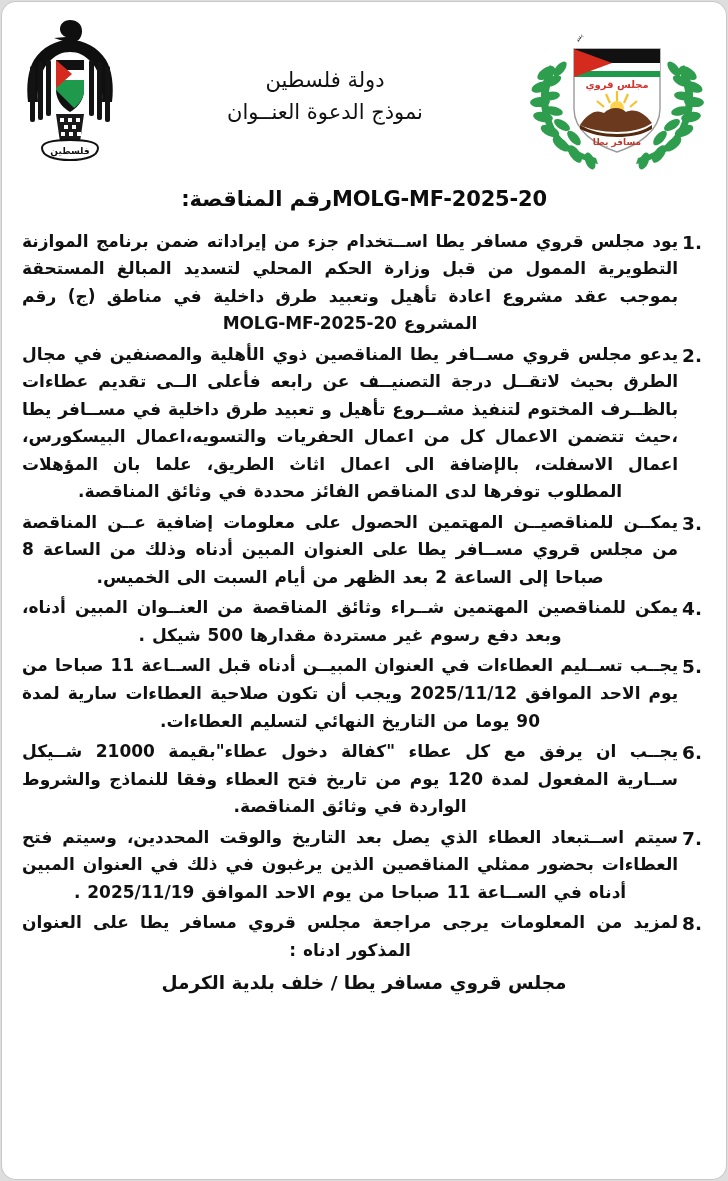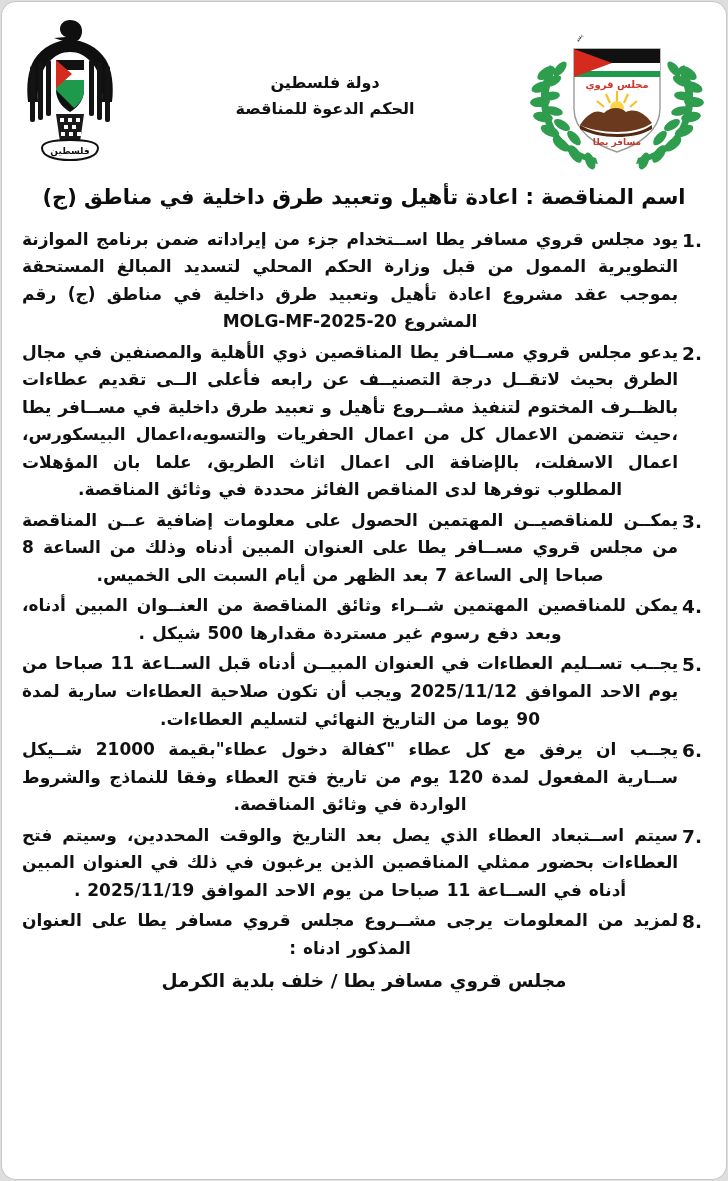--- a/index.html
+++ b/index.html
@@ -40,22 +40,22 @@
   .header-titles {
     flex: 1 1 auto;
     text-align: center;
     display: flex;
     flex-direction: column;
     justify-content: center;
     gap: 5px;
     padding-top: 6px;
   }
   .header-titles div {
-    font-size: 16px;
-    font-weight: bold;
+    font-size: 21px;
+    font-weight: normal;
     color: #111111;
     letter-spacing: -0.3px;
     line-height: 1.28;
   }
 
   
   .emblem-council {
     width: 182px;
     height: 160px;
     position: relative;
@@ -209,21 +209,21 @@
 
         <path d="M54 112 C62 100 70 96 78 100 C84 94 94 93 100 99 C108 95 118 99 126 110 C118 116 104 119 91 119 C76 119 62 116 54 112 Z" fill="#6b3a1e"></path>
         <path d="M54 112 C64 118 76 121 91 121 C106 121 118 118 126 112 L126 116 C116 122 104 124 91 124 C77 124 64 121 54 116 Z" fill="#53290f"></path>
 
         <text x="91" y="132" text-anchor="middle" font-size="9" fill="#c0392b" font-family="DejaVu Sans, sans-serif" font-weight="bold">مسافر يطا</text>
       </svg>
     </div>
 
     <div class="header-titles">
       <div>دولة فلسطين</div>
-      <div>الحكم الدعوة للمناقصة</div>
+      <div>نموذج الدعوة العنــوان</div>
     </div>
 
     <div class="emblem-eagle">
       <svg viewBox="0 0 108 158" width="108" height="158" aria-hidden="true">
 
         <path d="M54 6 C48 6 44 10 44 15 C44 19 47 22 50 23 L38 24 L50 28 L58 28 C63 27 66 23 66 17 C66 10 61 6 54 6 Z" fill="#0f0f0f"></path>
 
         <path d="M54 26 C40 26 26 33 18 46 C12 56 10 72 12 88 L22 88 C21 72 24 58 32 49 C39 41 46 38 54 38 C62 38 69 41 76 49 C84 58 87 72 86 88 L96 88 C98 72 96 56 90 46 C82 33 68 26 54 26 Z" fill="#0f0f0f"></path>
 
         <g fill="#131313">
@@ -258,38 +258,40 @@
           <rect x="61" y="118" width="4" height="4"></rect>
         </g>
 
         <path d="M26 134 C26 128 38 126 54 126 C70 126 82 128 82 134 C82 142 70 146 54 146 C38 146 26 142 26 134 Z" fill="#ffffff" stroke="#111111" stroke-width="2"></path>
         <text x="54" y="140" text-anchor="middle" font-size="9" fill="#111111" font-family="DejaVu Sans, sans-serif" font-weight="bold">فلسطين</text>
       </svg>
     </div>
   </div>
 
   <div class="tender-head">
-    <div class="line">اسم المناقصة : اعادة تأهيل وتعبيد طرق داخلية في مناطق (ج)</div>
+    <div class="line num">
+      <span class="ltr-inline">MOLG-MF-2025-20</span><span>رقم المناقصة:</span>
+    </div>
   </div>
 
   <div class="clauses">
 
     <div class="clause">
       <div class="clause-num">1.</div>
       <div class="clause-text">يود مجلس قروي مسافر يطا  اســتخدام جزء من إيراداته ضمن برنامج الموازنة التطويرية الممول من قبل وزارة الحكم المحلي لتسديد المبالغ المستحقة بموجب عقد مشروع اعادة تأهيل وتعبيد طرق داخلية في مناطق (ج) رقم المشروع MOLG-MF-2025-20</div>
     </div>
 
     <div class="clause">
       <div class="clause-num">2.</div>
       <div class="clause-text">يدعو مجلس قروي مســافر يطا  المناقصين ذوي الأهلية والمصنفين في مجال الطرق بحيث لاتقــل درجة التصنيــف عن رابعه فأعلى الــى تقديم عطاءات بالظــرف المختوم لتنفيذ مشــروع تأهيل و تعبيد طرق داخلية في مســافر يطا ،حيث تتضمن الاعمال كل من اعمال الحفريات والتسويه،اعمال البيسكورس، اعمال الاسفلت، بالإضافة الى اعمال اثاث الطريق، علما بان المؤهلات المطلوب توفرها لدى المناقص الفائز محددة في  وثائق المناقصة.</div>
     </div>
 
     <div class="clause">
       <div class="clause-num">3.</div>
-      <div class="clause-text">يمكــن للمناقصيــن المهتمين الحصول على معلومات إضافية عــن المناقصة من مجلس قروي مســافر يطا على العنوان المبين أدناه وذلك من الساعة 8 صباحا إلى الساعة 7 بعد الظهر من أيام السبت الى الخميس.</div>
+      <div class="clause-text">يمكــن للمناقصيــن المهتمين الحصول على معلومات إضافية عــن المناقصة من مجلس قروي مســافر يطا على العنوان المبين أدناه وذلك من الساعة 8 صباحا إلى الساعة 2 بعد الظهر من أيام السبت الى الخميس.</div>
     </div>
 
     <div class="clause">
       <div class="clause-num">4.</div>
       <div class="clause-text">يمكن للمناقصين المهتمين شــراء وثائق المناقصة من العنــوان المبين أدناه، وبعد دفع رسوم غير مستردة مقدارها 500 شيكل .</div>
     </div>
 
     <div class="clause">
       <div class="clause-num">5.</div>
       <div class="clause-text">يجــب تســليم العطاءات في العنوان المبيــن أدناه قبل الســاعة 11 صباحا من يوم الاحد الموافق 2025/11/12  ويجب أن تكون صلاحية العطاءات سارية لمدة 90 يوما من التاريخ النهائي لتسليم العطاءات.</div>
@@ -300,21 +302,21 @@
       <div class="clause-text">يجــب ان يرفق مع كل عطاء "كفالة دخول عطاء"بقيمة 21000 شــيكل ســارية المفعول لمدة 120 يوم من تاريخ فتح العطاء وفقا للنماذج والشروط الواردة في وثائق المناقصة.</div>
     </div>
 
     <div class="clause">
       <div class="clause-num">7.</div>
       <div class="clause-text">سيتم اســتبعاد العطاء الذي يصل بعد التاريخ والوقت المحددين، وسيتم فتح العطاءات بحضور ممثلي المناقصين الذين يرغبون في ذلك في العنوان المبين أدناه في الســاعة 11 صباحا من يوم الاحد الموافق 2025/11/19 .</div>
     </div>
 
     <div class="clause">
       <div class="clause-num">8.</div>
-      <div class="clause-text">لمزيد من المعلومات يرجى مشــروع مجلس قروي مسافر يطا على العنوان المذكور ادناه :</div>
+      <div class="clause-text">لمزيد من المعلومات يرجى مراجعة مجلس قروي مسافر يطا على العنوان المذكور ادناه :</div>
     </div>
   </div>
 
   <div class="footer">
     <div class="footer-line">مجلس قروي مسافر يطا / خلف بلدية الكرمل</div>
 
   </div>
 
 </div>
 

